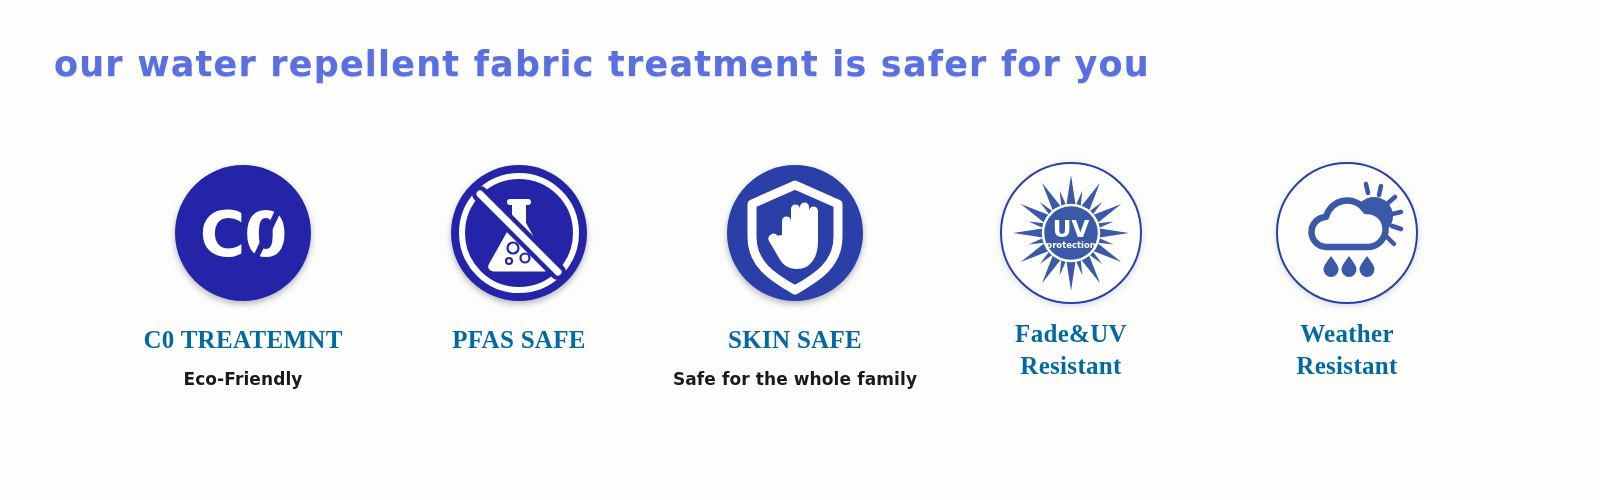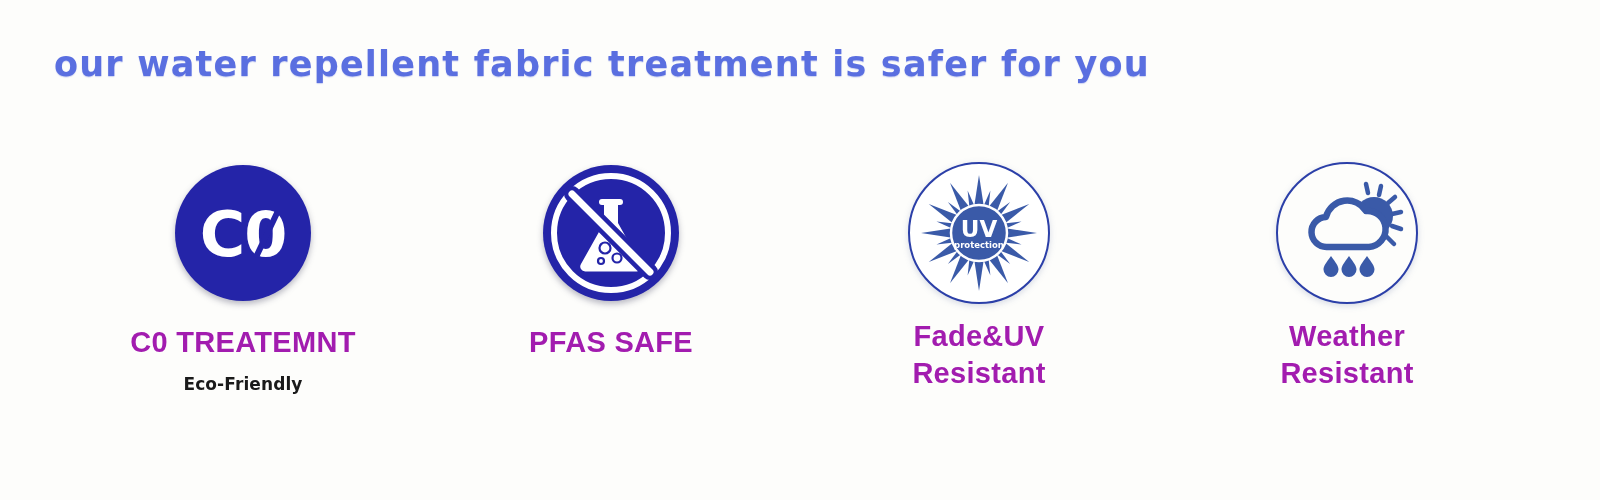--- a/index.html
+++ b/index.html
@@ -60,24 +60,24 @@
     width: 150px;
     height: 150px;
     display: flex;
     align-items: center;
     justify-content: center;
     margin-bottom: 16px;
   }
   .icon-wrap svg { display: block; }
 
   .feature-title {
-    font-family: Liberation Sans, sans-serif;
-    font-size: 29px;
+    font-family: Liberation Serif, serif;
+    font-size: 25px;
     font-weight: 700;
-    color: #a21caf;
+    color: #0369a1;
     letter-spacing: 0.3px;
     line-height: 1.28;
     margin: 0 0 12px 0;
     white-space: pre-line;
   }
   .feature-sub {
     font-family: "DejaVu Sans", "Liberation Sans", sans-serif;
     font-size: 17px;
     font-weight: 600;
     color: #1a1a1a;
@@ -133,20 +133,33 @@
           <circle cx="76" cy="95" r="4.5" fill="none" stroke="#2424a8" stroke-width="2.2"></circle>
           <circle cx="60" cy="98" r="3" fill="none" stroke="#2424a8" stroke-width="2.2"></circle>
 
           <line x1="31" y1="31" x2="109" y2="109" stroke="#2424a8" stroke-width="16" stroke-linecap="round"></line>
           <line x1="31" y1="31" x2="109" y2="109" stroke="#ffffff" stroke-width="7" stroke-linecap="round"></line>
         </svg>
       </div>
       <div class="feature-title">PFAS SAFE</div>
     </div>
 
+    <div class="feature">
+      <div class="icon-wrap">
+        <svg width="140" height="140" viewBox="0 0 140 140" class="badge-shadow">
+          <circle cx="70" cy="70" r="68" fill="#2b3fa8"></circle>
+
+          <path d="M70 22 L113 41 V74 c0 27 -20 40 -43 53 c-23 -13 -43 -26 -43 -53 V41 Z" fill="none" stroke="#ffffff" stroke-width="9" stroke-linejoin="round"></path>
+
+          <path d="M57 72 v-14 a4.5 4.5 0 0 1 9 0 v-12 a4.5 4.5 0 0 1 9 0 v-2 a4.5 4.5 0 0 1 9 0 v4 a4.5 4.5 0 0 1 9 0 v30 c0 16 -7 28 -21 28 c-9 0 -14 -4 -18 -11 l-10 -17 a5 5 0 0 1 8.5 -5.2 Z" fill="#ffffff"></path>
+        </svg>
+      </div>
+      <div class="feature-title">SKIN SAFE</div>
+      <div class="feature-sub">Safe for the whole family</div>
+    </div>
 
     <div class="feature stacked">
       <div class="icon-wrap">
         <svg width="148" height="148" viewBox="0 0 148 148" class="ring-shadow">
           <circle cx="74" cy="74" r="70" fill="#ffffff" stroke="#2b3fa8" stroke-width="2"></circle>
           <g fill="#3a5aa8" transform="translate(74,74)">
             <g>
               <polygon points="0,-58 5.5,-22 -5.5,-22"></polygon>
               <polygon points="0,-58 5.5,-22 -5.5,-22" transform="rotate(30)"></polygon>
               <polygon points="0,-58 5.5,-22 -5.5,-22" transform="rotate(60)"></polygon>

